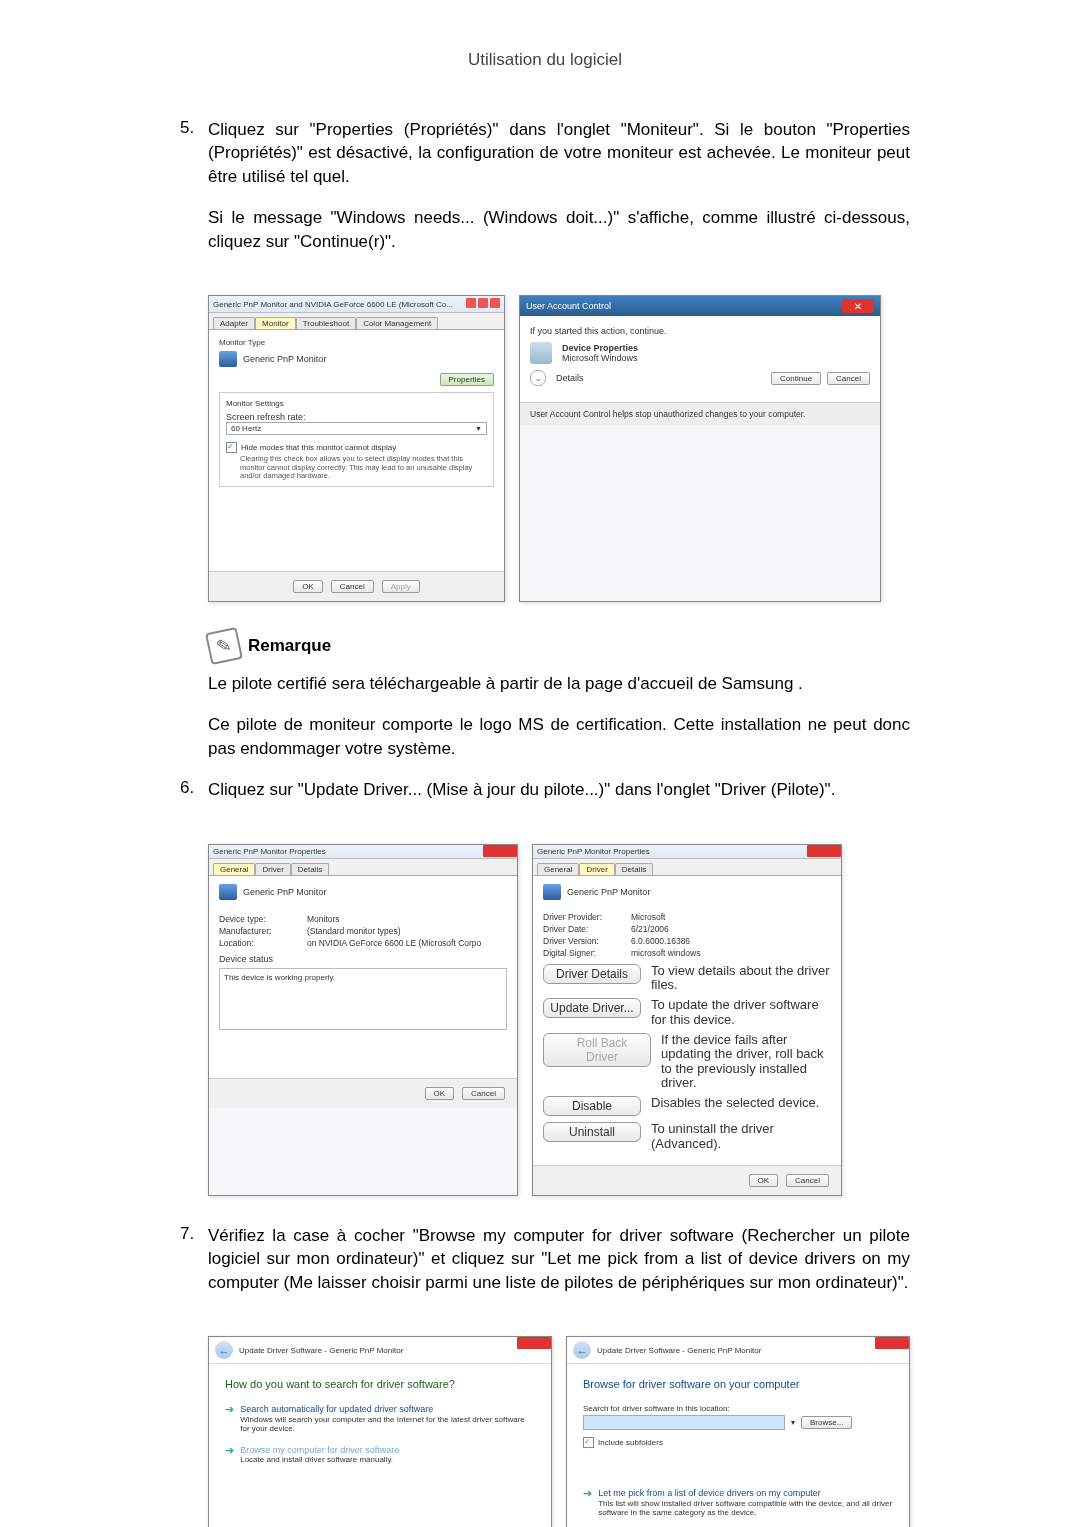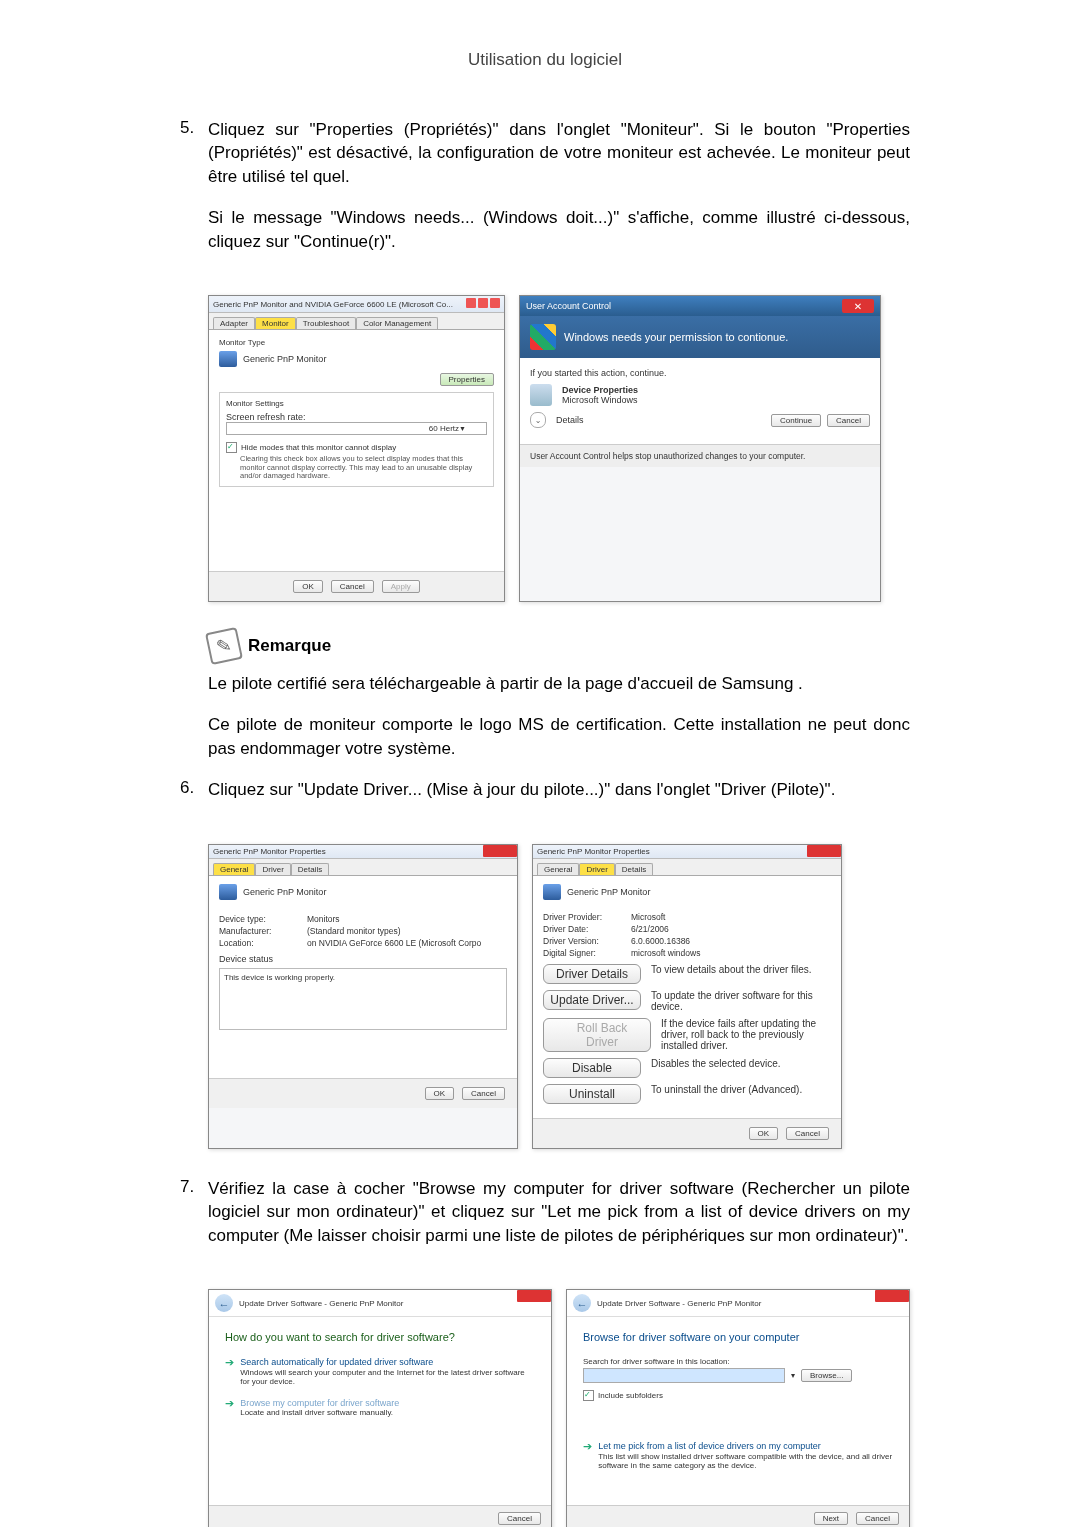--- a/index.html
+++ b/index.html
@@ -62,29 +62,29 @@
     padding: 2px 4px;
     font-size: 8px;
     display: flex;
     justify-content: space-between;
     align-items: center;
     border-bottom: 1px solid #bbb;
   }
   .titlebar .icons span { display:inline-block; width:10px; height:10px; background:#e55; margin-left:2px; border-radius:1px;}
   .tabs-strip { display:flex; gap:0; padding-top:4px; padding-left:4px; background:#f0f0f0;}
   .tab { border:1px solid #aaa; border-bottom:none; padding:1px 6px; font-size:8px; background:#e9e9e9; border-radius:2px 2px 0 0;}
-  .tab.active { background:#fde047;}
+  .tab.active { background:#fef9c3;}
   .win-body { background:#fff; padding:8px 10px; border-top:1px solid #aaa;}
   .group-label { font-size:8px; margin-bottom:4px;}
   .mon-type { display:flex; align-items:center; gap:6px; margin-bottom:6px;}
   .mon-icon { width:18px; height:16px; background:linear-gradient(#6aa0e8,#2d5c9c); border-radius:2px;}
   .btn-sm { display:inline-block; border:1px solid #999; background:linear-gradient(#fdfdfd,#e8e8e8); padding:1px 8px; font-size:8px; border-radius:2px;}
   .btn-sm.green { background:linear-gradient(#e8f7e2,#c8e9b8);}
   .fieldset { border:1px solid #ccc; padding:6px; margin:6px 0;}
-  .select { border:1px solid #aaa; background:#fff; padding:1px 20px; font-size:8px; display:flex; justify-content:flex-end; align-items:center;}
+  .select { border:1px solid #aaa; background:#fff; padding:1px 4px; font-size:8px; display:flex; justify-content:space-between; align-items:center;}
   .chev { font-size:7px;}
   .chk-row { display:flex; gap:4px; align-items:center; font-size:8px; margin-bottom:2px;}
   .chk { width:9px; height:9px; border:1px solid #888; background:#fff; flex:0 0 9px; margin-top:1px;}
   .chk.checked::after{content:"✓"; font-size:8px; line-height:8px; color:#1a6; display:block;}
   .helptext { font-size:7.5px; color:#555; line-height:1.1; margin-left:14px;}
   .dlg-buttons { display:flex; justify-content:center; gap:8px; padding:8px 0; background:#f0f0f0; border-top:1px solid #ccc;}
   .btn-sm.disabled { color:#aaa;}
 
   
   .win2 { width: 360px; }
@@ -105,21 +105,21 @@
   .rem-label { font-weight:bold; font-size:17px;}
   .rem-body { margin-left:28px; font-size:17px; text-align:justify; line-height:1.38; margin-bottom:18px;}
 
   
   .winP { width:308px; }
   .prop-row { display:flex; gap:8px; font-size:8.5px; margin:2px 0;}
   .prop-row .k{ width:80px; }
   .prop-box { border:1px solid #bbb; background:#fff; height:52px; padding:4px; font-size:8px; margin-top:4px;}
   .btn-wide { border:1px solid #999; background:linear-gradient(#fdfdfd,#e8e8e8); padding:2px 6px; font-size:12px; border-radius:6px; width:84px; text-align:center;}
   .drv-row { display:flex; gap:10px; align-items:flex-start; margin:6px 0;}
-  .drv-desc { font-size:10px; flex:1; line-height:1.1;}
+  .drv-desc { font-size:13px; flex:1; line-height:1.1;}
 
   
   .winW { width:400px; }
   .wiz-title { background:#fff; padding:4px 6px; display:flex; align-items:center; gap:6px; font-size:8px; border-bottom:1px solid #ddd;}
   .nav-btn { width:18px; height:18px; border-radius:9px; background:linear-gradient(#cfe3f7,#a9c8e8); display:flex; align-items:center; justify-content:center; color:#2a5d8f; font-size:11px;}
   .wiz-body { background:#fff; padding:14px 16px; min-height:160px;}
   .wiz-h { color:#1a5f1a; font-size:11px; margin-bottom:14px;}
   .wiz-h.blue { color:#0a4d8c;}
   .wiz-opt { display:flex; gap:6px; margin:12px 0;}
   .arrow { color:#2a7; font-size:11px; line-height:1;}
@@ -191,24 +191,20 @@
         <span class="btn-sm">Cancel</span>
         <span class="btn-sm disabled">Apply</span>
       </div>
     </div>
 
     <div class="win win2">
       <div class="uac-title">
         <span>User Account Control</span>
         <span class="uac-close">✕</span>
       </div>
-      <div class="uac-banner">
-        <div class="shield"></div>
-        <div>Windows needs your permission to contionue.</div>
-      </div>
       <div class="uac-body">
         <div style="font-size:9px;">If you started this action, continue.</div>
         <div class="uac-row">
           <div class="uac-ico"></div>
           <div>
             <div style="font-size:9px; font-weight:bold;">Device Properties</div>
             <div style="font-size:9px;">Microsoft Windows</div>
           </div>
         </div>
         <div class="uac-row">

